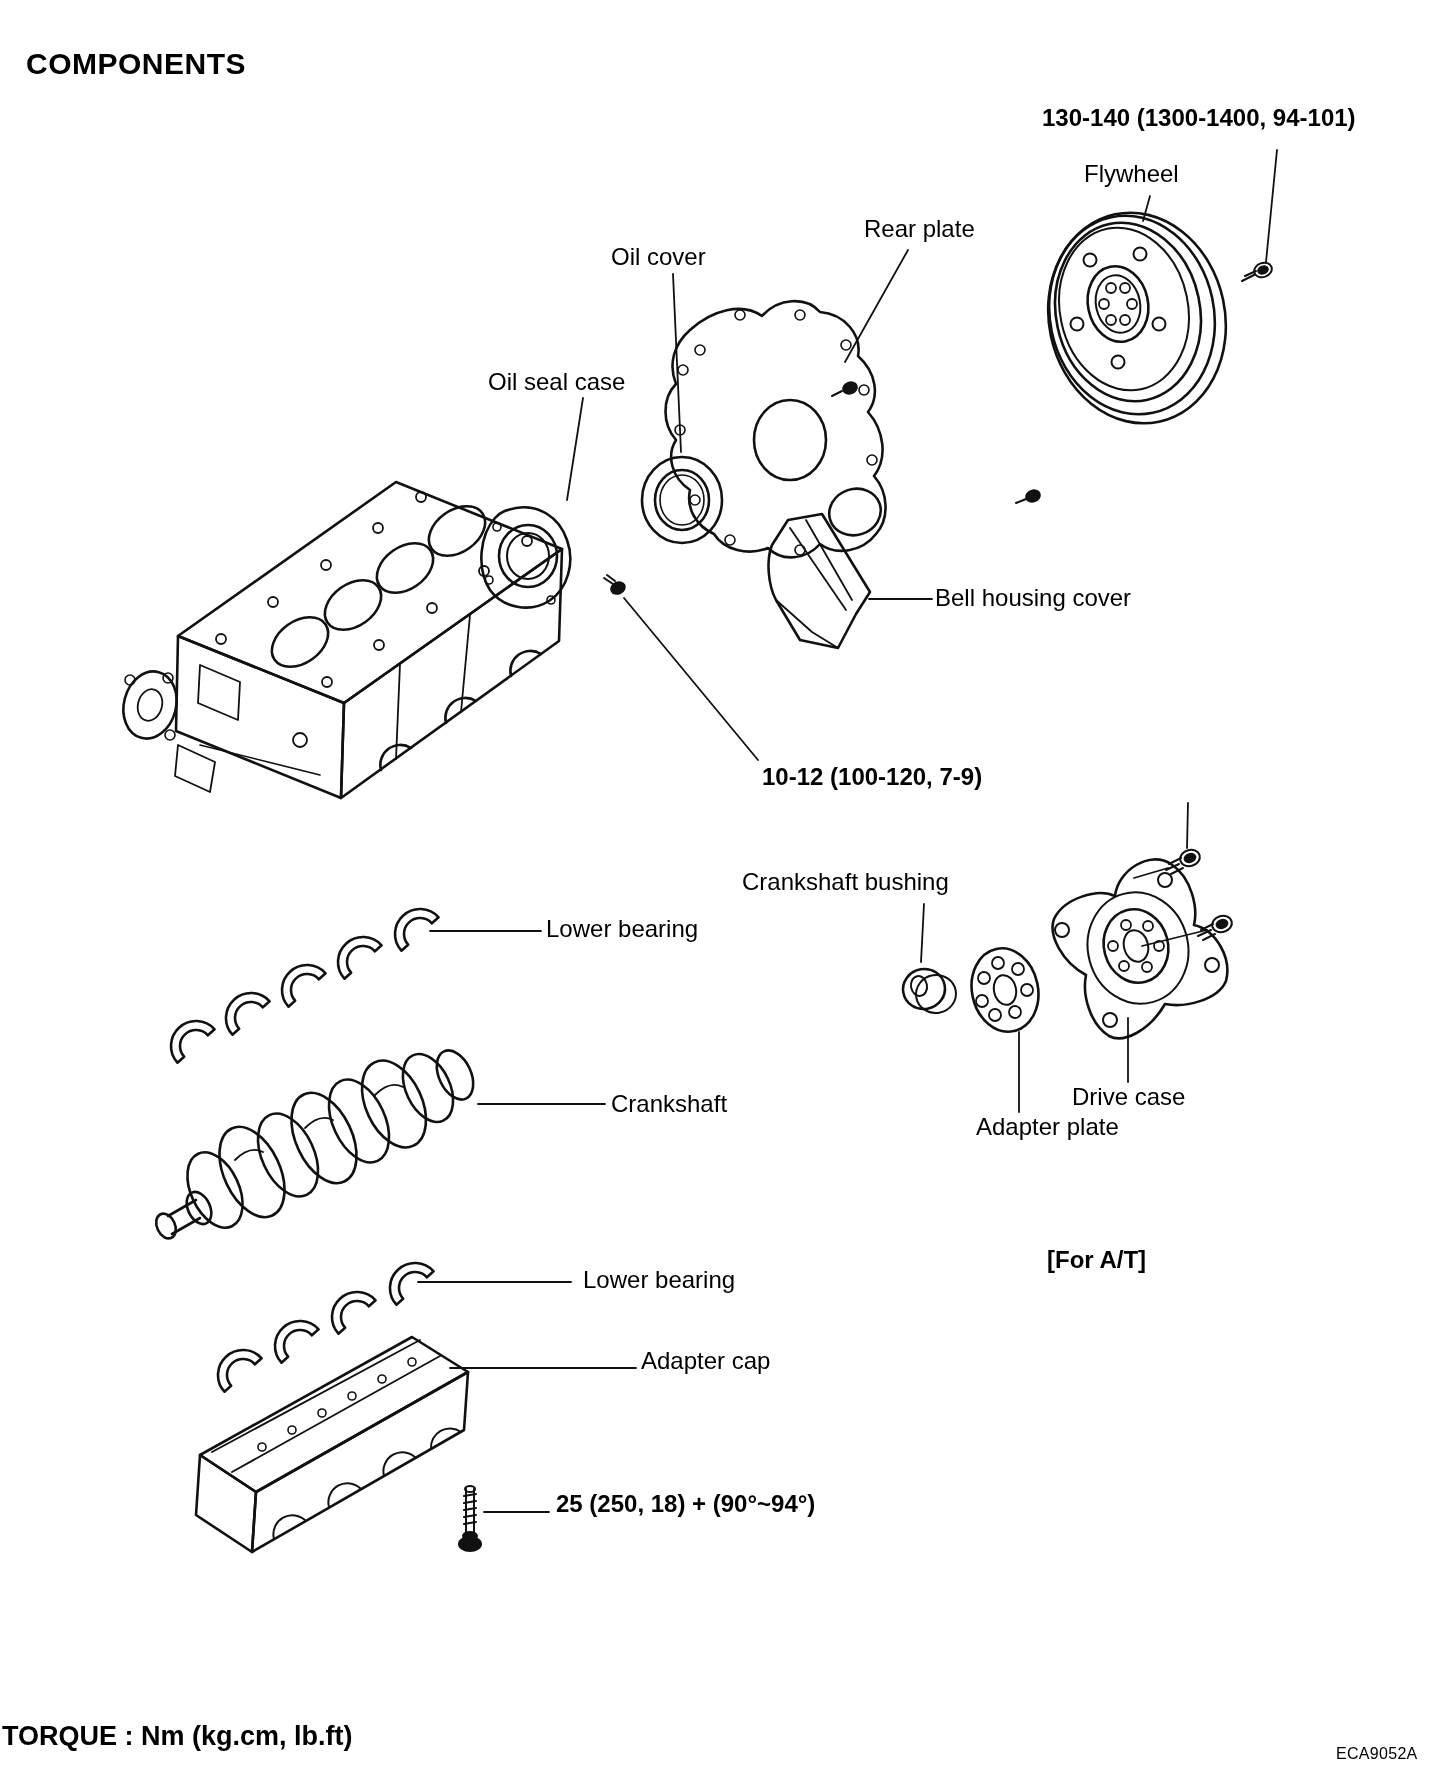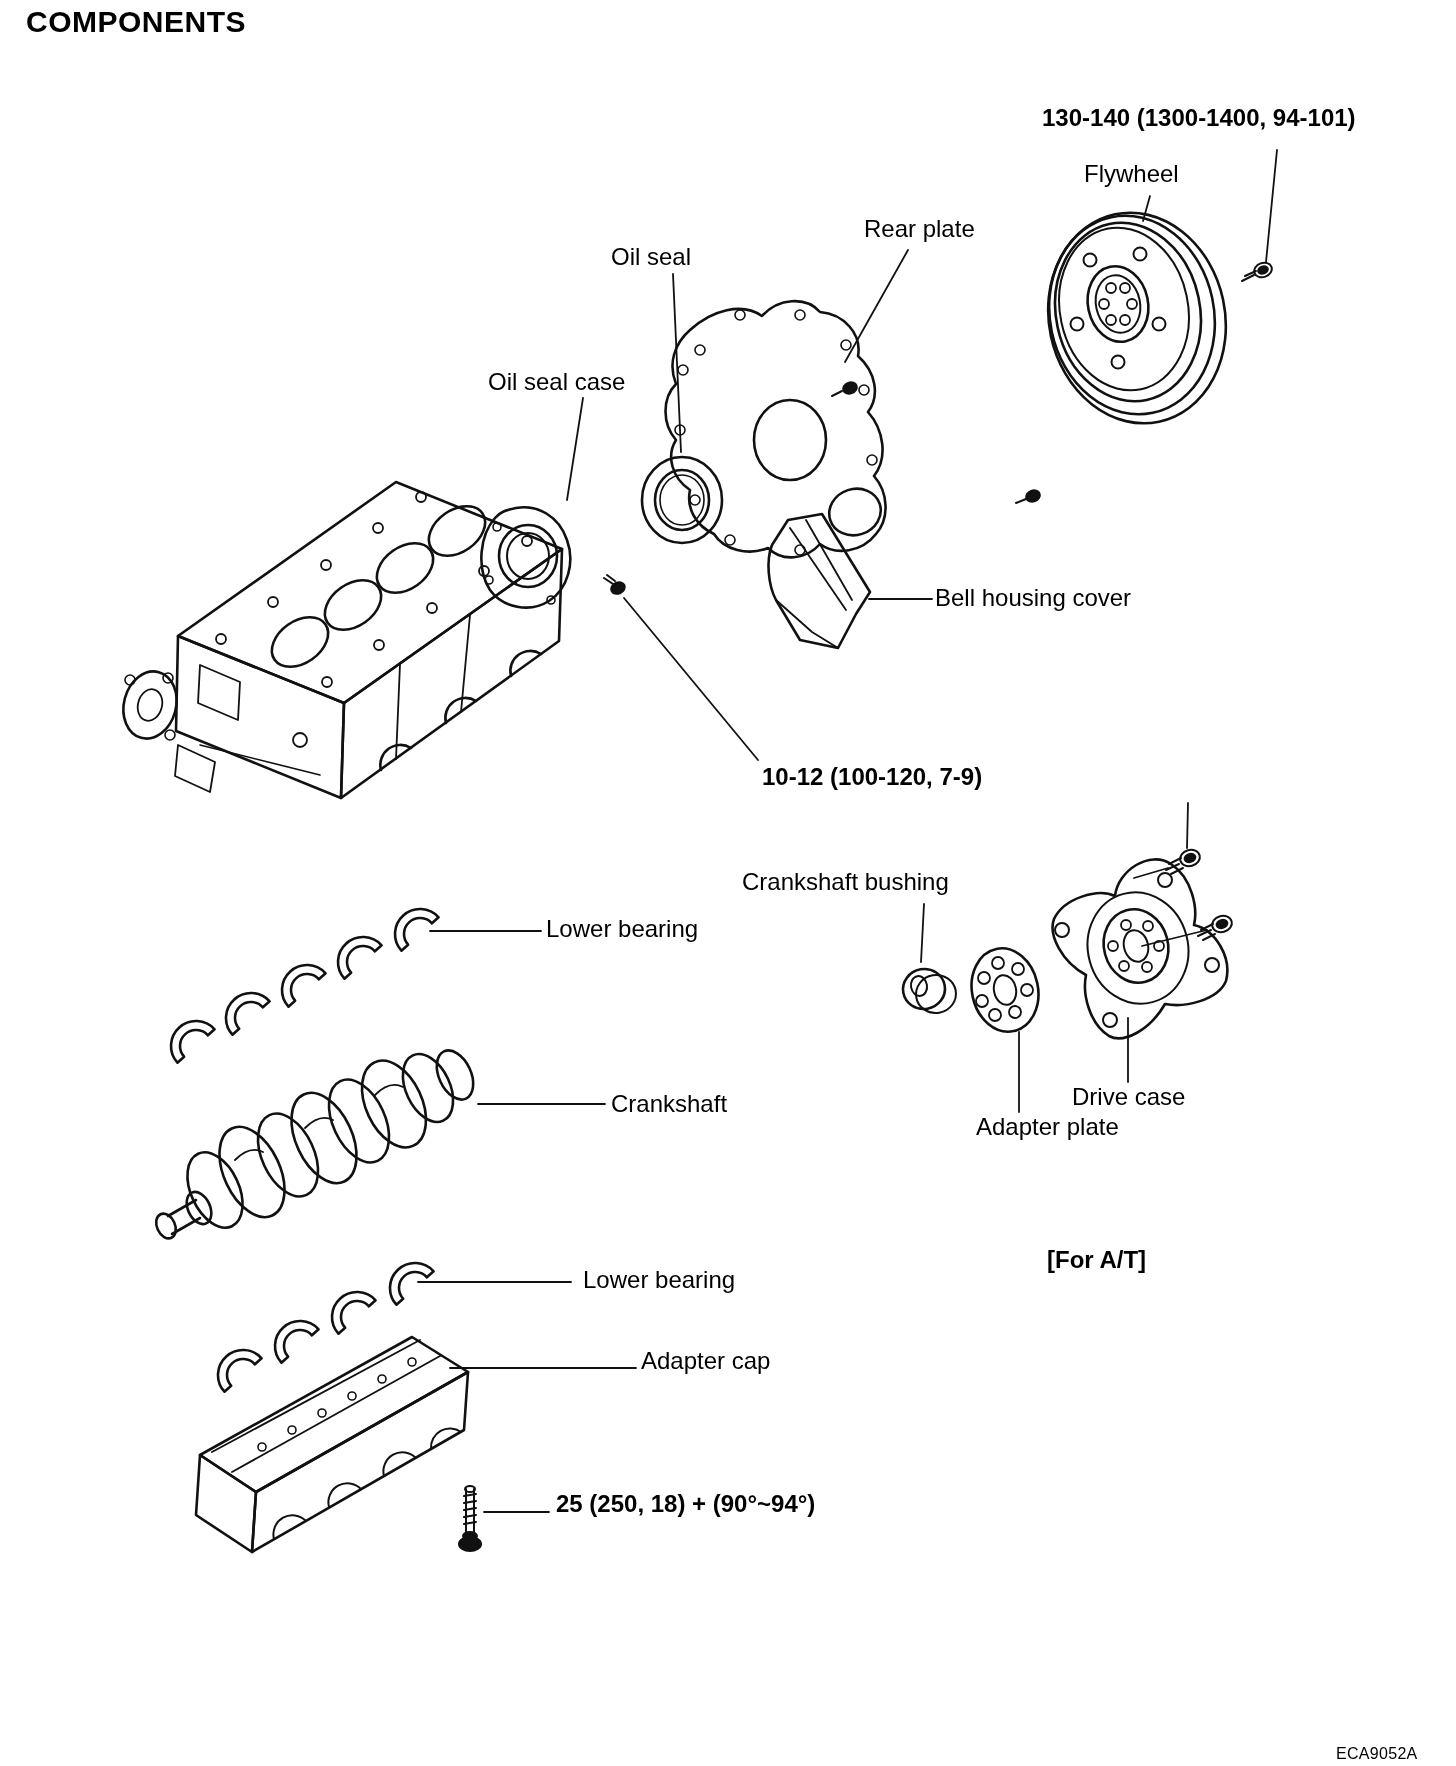--- a/index.html
+++ b/index.html
@@ -14,21 +14,21 @@
   }
   .art{position:absolute;left:0;top:0;}
   .lbl{
     position:absolute;
     font-size:24px;
     line-height:1.2;
     white-space:nowrap;
     color:#000;
   }
   .b{font-weight:700;}
-  .title{font-size:30px;font-weight:700;letter-spacing:.5px;}
+  .title{font-size:30px;font-weight:700;letter-spacing:.5px;margin-top:42px;}
   .footer{font-size:27px;font-weight:700;}
   .figcode{font-size:16px;font-weight:400;letter-spacing:.3px;}
   svg *{vector-effect:non-scaling-stroke;}
 </style>
 </head>
 <body>
 
 <div class="page">
 
   <svg class="art" width="1456" height="1766" viewBox="0 0 1456 1766" fill="none" stroke="#111" stroke-width="2.6" stroke-linecap="round" stroke-linejoin="round">
@@ -300,21 +300,21 @@
   </svg>
 
   <div class="lbl title" style="left:26px;top:4px">COMPONENTS</div>
 
   <div class="lbl b" style="left:1042px;top:104px">130-140 (1300-1400, 94-101)</div>
 
   <div class="lbl" style="left:1084px;top:160px">Flywheel</div>
 
   <div class="lbl" style="left:864px;top:215px">Rear plate</div>
 
-  <div class="lbl" style="left:611px;top:243px">Oil seal</div>
+  <div class="lbl" style="left:611px;top:243px">Oil cover</div>
 
   <div class="lbl" style="left:488px;top:368px">Oil seal case</div>
 
   <div class="lbl" style="left:935px;top:584px">Bell housing cover</div>
 
   <div class="lbl b" style="left:762px;top:763px">10-12 (100-120, 7-9)</div>
 
 
   <div class="lbl" style="left:742px;top:868px">Crankshaft bushing</div>
 
@@ -327,15 +327,16 @@
   <div class="lbl" style="left:976px;top:1113px">Adapter plate</div>
 
   <div class="lbl b" style="left:1047px;top:1246px">[For A/T]</div>
 
   <div class="lbl" style="left:583px;top:1266px">Lower bearing</div>
 
   <div class="lbl" style="left:641px;top:1347px">Adapter cap</div>
 
   <div class="lbl b" style="left:556px;top:1490px">25 (250, 18) + (90°~94°)</div>
 
+  <div class="lbl footer" style="left:2px;top:1720px">TORQUE : Nm (kg.cm, lb.ft)</div>
 
   <div class="lbl figcode" style="left:1336px;top:1744px">ECA9052A</div>
 </div>
 
 </body></html>

